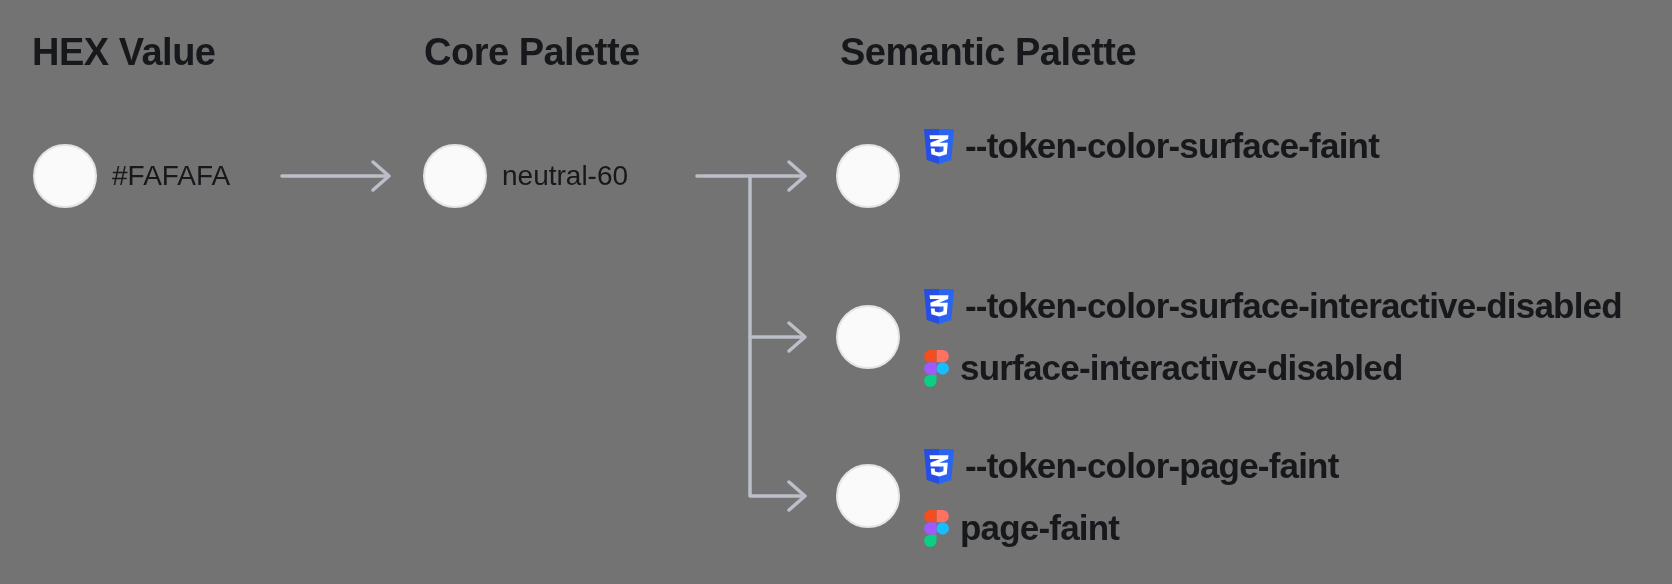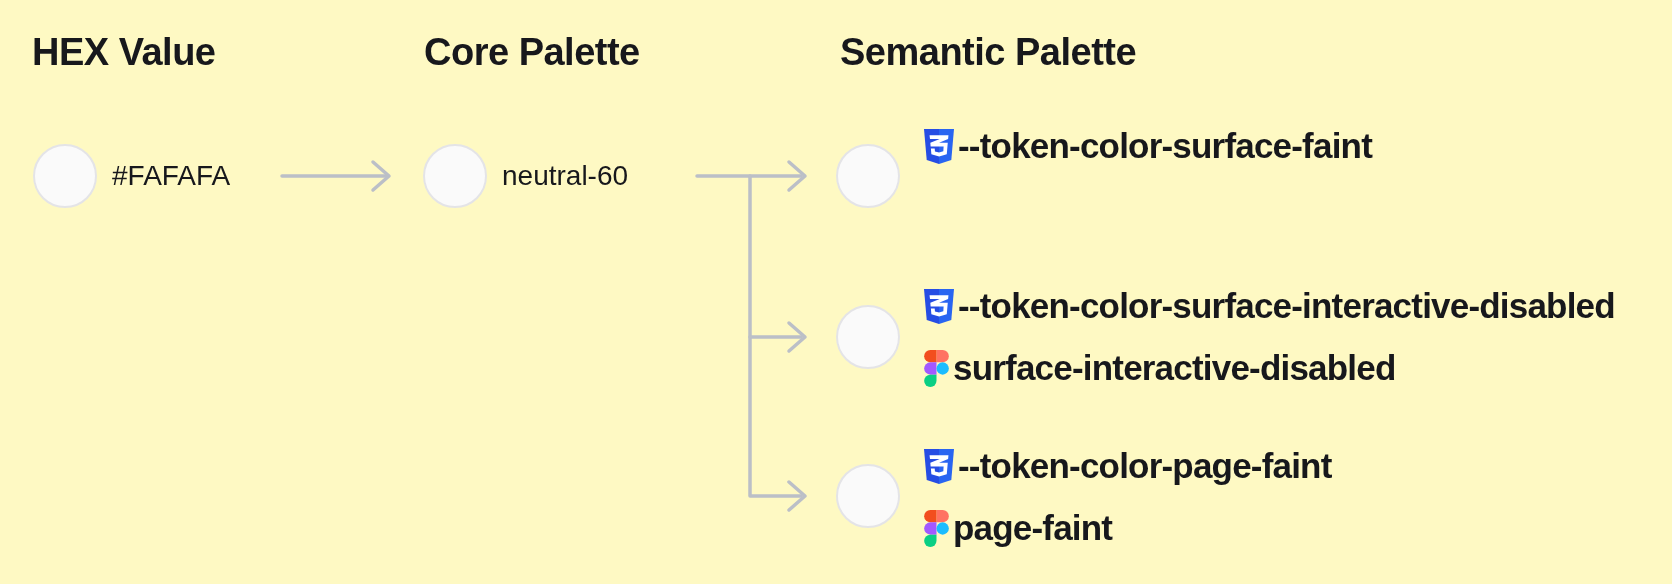--- a/index.html
+++ b/index.html
@@ -1,20 +1,20 @@
 <!DOCTYPE html>
 <html><head>
 <meta charset="utf-8">
 <style>
   html, body { margin: 0; padding: 0; background: #ffffff; }
   .canvas {
     position: relative;
     width: 1672px;
     height: 584px;
-    background: #fef9c3;
+    background: #737373;
     font-family: "Liberation Sans", sans-serif;
     color: #17181c;
     overflow: hidden;
   }
   .connectors {
     position: absolute;
     left: 0; top: 0;
   }
   .col-header {
     position: absolute;
@@ -45,21 +45,21 @@
   .token-entry {
     position: absolute;
     left: 924px;
     display: flex;
     flex-direction: column;
     gap: 20px;
   }
   .token-line {
     display: flex;
     align-items: center;
-    gap: 4px;
+    gap: 11px;
     height: 42px;
   }
   .icon {
     display: inline-flex;
     align-items: center;
     justify-content: center;
     flex: 0 0 auto;
   }
   .token-text {
     font-size: 35px;

